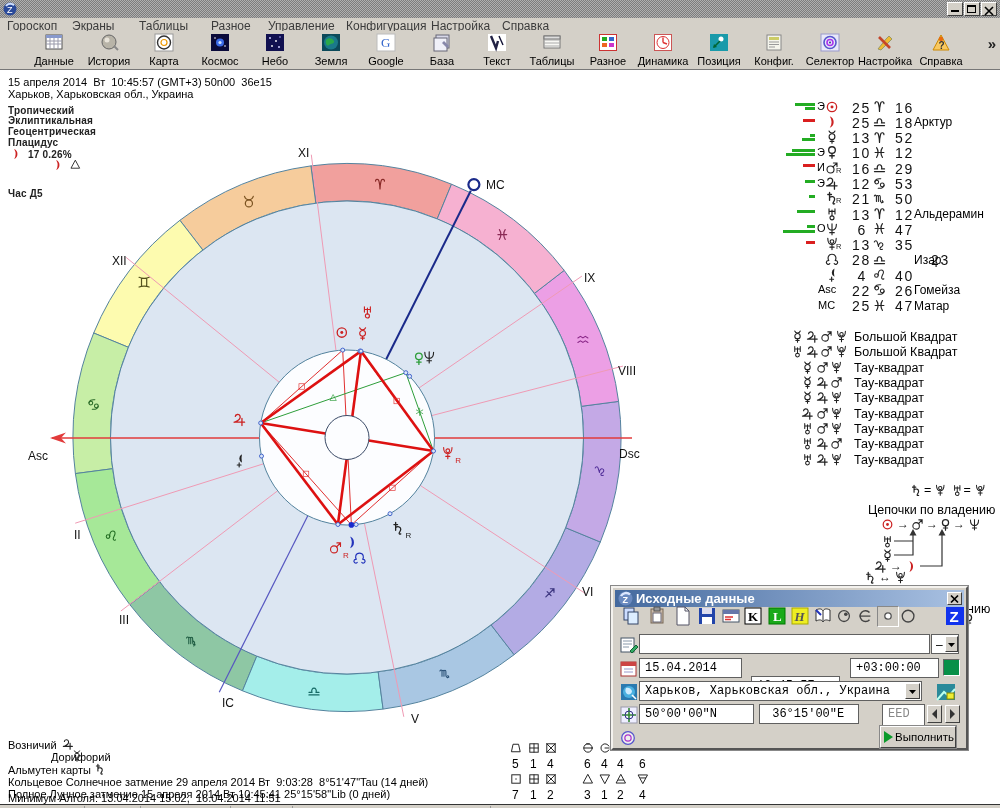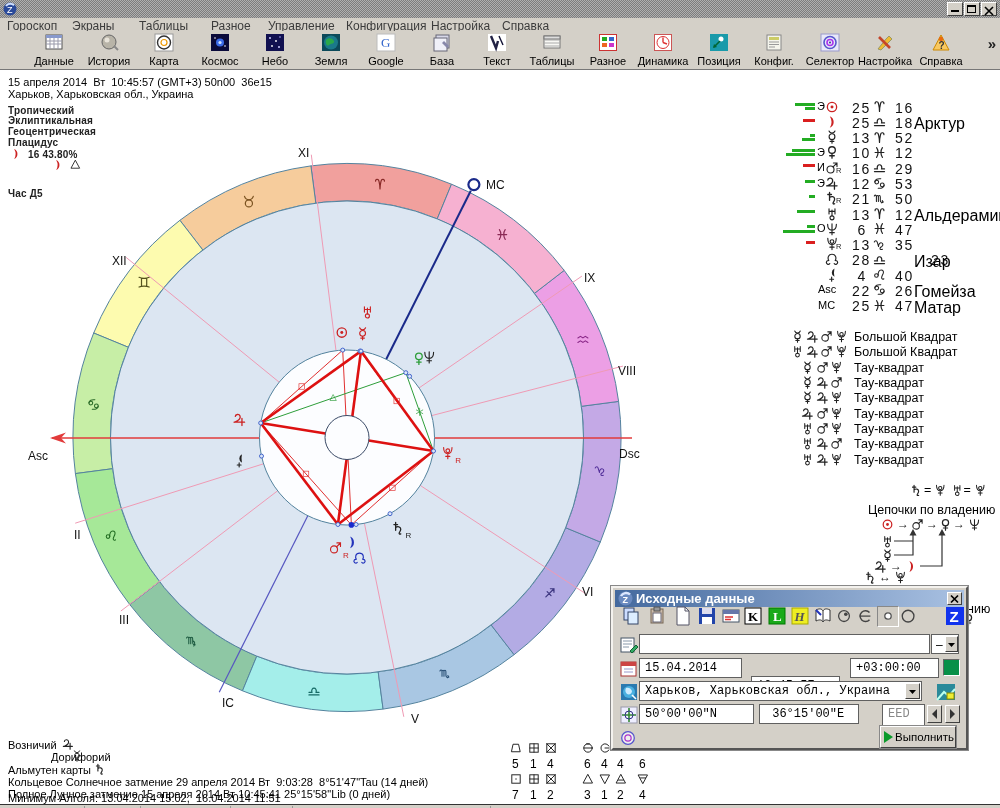--- a/index.html
+++ b/index.html
@@ -13,21 +13,21 @@
 .tbn { position:absolute; top:2px; width:56px; text-align:center; }
 .tbi { height:22px; }
 .tbl { font-size:11px; color:#000; margin-top:0px; }
 .at { position:absolute; white-space:nowrap; }
 .ag { position:absolute; }
 .info { font-size:11px; color:#000; letter-spacing:0; }
 .cfgsm { font-size:10px; font-weight:bold; color:#222; letter-spacing:0.2px; }
 .bar { position:absolute; height:3px; }
 .pltxt { font-size:11px; color:#000; }
 .plnum { font-size:14px; color:#111; letter-spacing:1.6px; }
-.plstar { font-size:16px; color:#000; }
+.plstar { font-size:12px; color:#000; }
 .cfgtxt { font-size:12.5px; color:#000; }
 .arr { font-size:12px; color:#222; }
 .bot { font-size:11px; color:#000; }
 .stat { font-size:12px; color:#000; }
 #statusbar { position:absolute; left:0; top:804px; width:1000px; height:4px; background:#d4d0c8; border-top:1px solid #333; }
 .ssep { position:absolute; top:1px; width:1px; height:3px; background:#999; }
 #dlg { position:absolute; left:611px; top:586px; width:357px; height:164px; background:#d4d0c8;
   border:2px solid; border-color:#f4f2ee #555 #555 #f4f2ee; outline:1px solid #888; z-index:10; }
 #dlgtitle { position:absolute; left:2px; top:2px; width:349px; height:17px;
   background:linear-gradient(90deg,#44699e,#a9c1e2); color:#fff; font-size:13px; font-weight:bold; }
@@ -564,21 +564,21 @@
 <div class="at arr" style="left:963px;top:626px;">↕</div>
 <div class="at info" style="left:8px;top:76px;">15 апреля 2014&nbsp; Вт&nbsp; 10:45:57 (GMT+3) 50n00&nbsp; 36e15</div>
 <div class="at info" style="left:8px;top:88px;">Харьков, Харьковская обл., Украина</div>
 <div class="at cfgsm" style="left:8px;top:104.5px;">Тропический</div>
 <div class="at cfgsm" style="left:8px;top:115.3px;">Эклиптикальная</div>
 <div class="at cfgsm" style="left:8px;top:126.1px;">Геоцентрическая</div>
 <div class="at cfgsm" style="left:8px;top:136.9px;">Плацидус</div>
 <svg class="ag" style="left:10px;top:148px;width:12px;height:12px">
     <use href="#g-moon" color="#cc2222"></use>
   </svg>
-<div class="at cfgsm" style="left:28px;top:148.5px;">16 43.80%</div>
+<div class="at cfgsm" style="left:28px;top:148.5px;">17 0.26%</div>
 <div class="at cfgsm" style="left:8px;top:159.5px;margin-top:28px;">Час Д5</div>
 <svg class="ag" style="left:52px;top:159px;width:12px;height:12px">
     <use href="#g-moon" color="#cc2222"></use>
   </svg>
 <svg class="ag" style="left:70px;top:159px;width:11px;height:11px">
     <use href="#a-trine" color="#222"></use>
   </svg>
 <div class="at bot" style="left:8px;top:738.5px;">Возничий</div>
 <svg class="ag" style="left:62px;top:737.5px;width:12px;height:12px">
     <use href="#g-jupiter" color="#222"></use>

